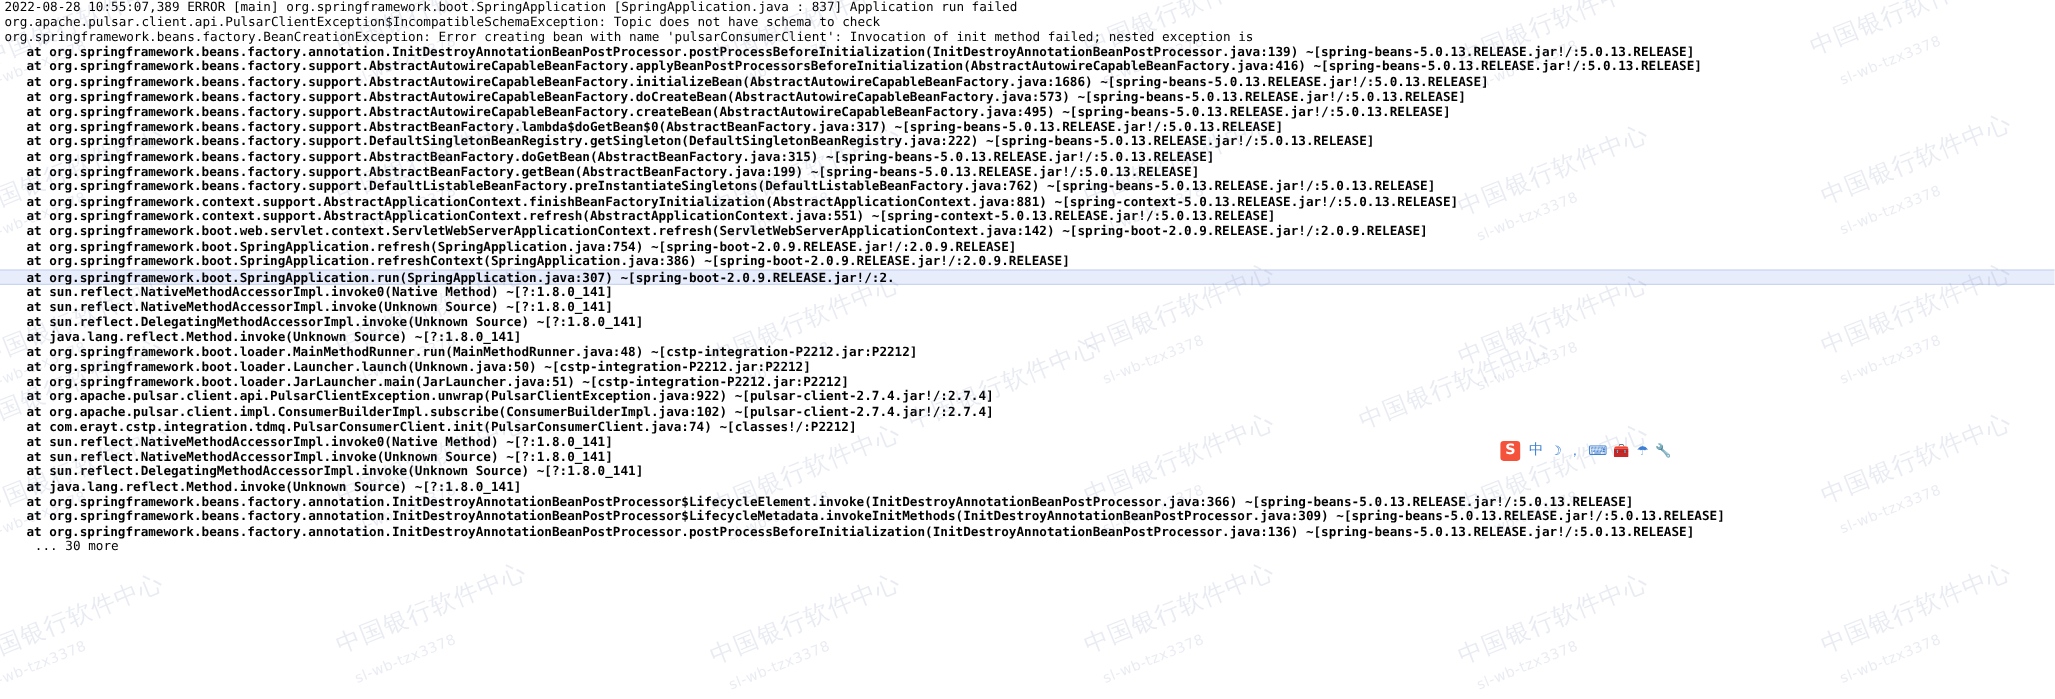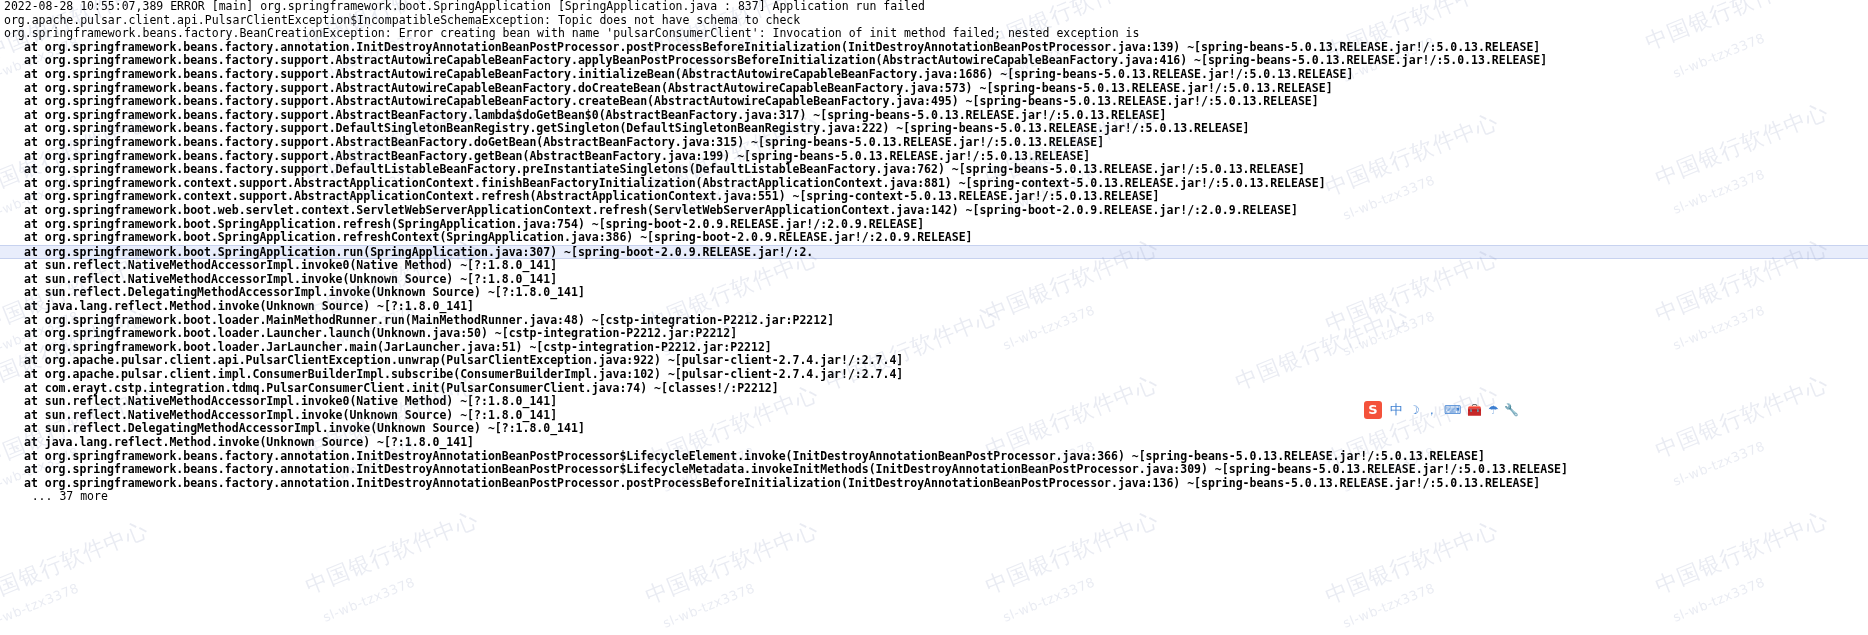--- a/index.html
+++ b/index.html
@@ -222,21 +222,21 @@
       <div class="log-line indent">at org.apache.pulsar.client.api.PulsarClientException.unwrap(PulsarClientException.java:922) ~[pulsar-client-2.7.4.jar!/:2.7.4]</div>
       <div class="log-line indent">at org.apache.pulsar.client.impl.ConsumerBuilderImpl.subscribe(ConsumerBuilderImpl.java:102) ~[pulsar-client-2.7.4.jar!/:2.7.4]</div>
       <div class="log-line indent">at com.erayt.cstp.integration.tdmq.PulsarConsumerClient.init(PulsarConsumerClient.java:74) ~[classes!/:P2212]</div>
       <div class="log-line indent">at sun.reflect.NativeMethodAccessorImpl.invoke0(Native Method) ~[?:1.8.0_141]</div>
       <div class="log-line indent">at sun.reflect.NativeMethodAccessorImpl.invoke(Unknown Source) ~[?:1.8.0_141]</div>
       <div class="log-line indent">at sun.reflect.DelegatingMethodAccessorImpl.invoke(Unknown Source) ~[?:1.8.0_141]</div>
       <div class="log-line indent">at java.lang.reflect.Method.invoke(Unknown Source) ~[?:1.8.0_141]</div>
       <div class="log-line indent">at org.springframework.beans.factory.annotation.InitDestroyAnnotationBeanPostProcessor$LifecycleElement.invoke(InitDestroyAnnotationBeanPostProcessor.java:366) ~[spring-beans-5.0.13.RELEASE.jar!/:5.0.13.RELEASE]</div>
       <div class="log-line indent">at org.springframework.beans.factory.annotation.InitDestroyAnnotationBeanPostProcessor$LifecycleMetadata.invokeInitMethods(InitDestroyAnnotationBeanPostProcessor.java:309) ~[spring-beans-5.0.13.RELEASE.jar!/:5.0.13.RELEASE]</div>
       <div class="log-line indent">at org.springframework.beans.factory.annotation.InitDestroyAnnotationBeanPostProcessor.postProcessBeforeInitialization(InitDestroyAnnotationBeanPostProcessor.java:136) ~[spring-beans-5.0.13.RELEASE.jar!/:5.0.13.RELEASE]</div>
-      <div class="log-line">    ... 37 more</div>
+      <div class="log-line">    ... 30 more</div>
     </div>
 </div>
 
 <div id="ime-bar">
     <div class="logo" style="background: rgb(244, 82, 59);"></div>
     <span class="ime-item cn" style="color: rgb(61, 127, 209);">中</span>
     <span class="ime-item" style="color: rgb(61, 127, 209);">☽</span>
     <span class="ime-item" style="color: rgb(61, 127, 209);">，</span>
     <span class="ime-item" style="color: rgb(61, 127, 209);">⌨</span>
     <span class="ime-item" style="color: rgb(61, 127, 209);">🧰</span>

